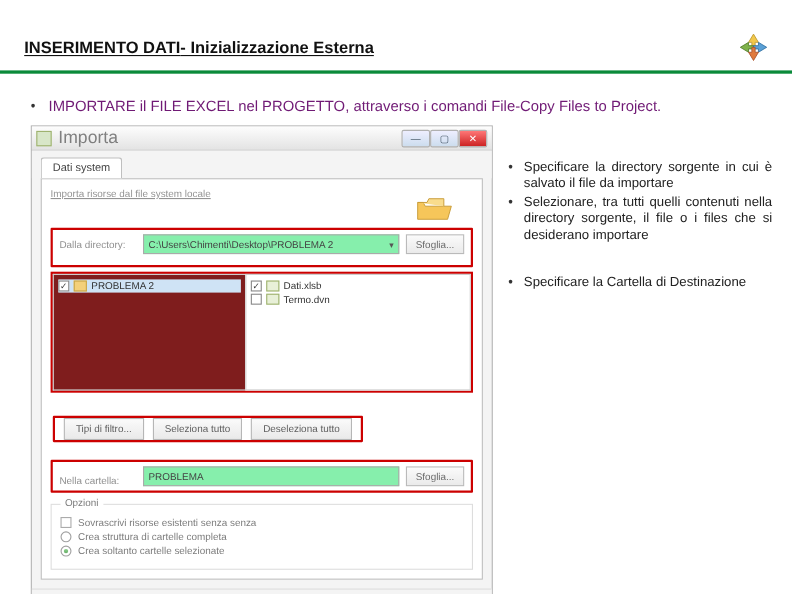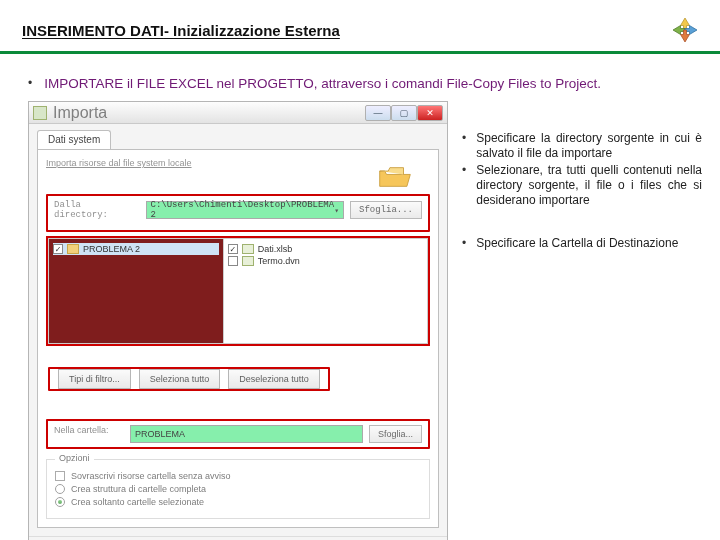--- a/index.html
+++ b/index.html
@@ -1,18 +1,18 @@
 <!DOCTYPE html>
 <html><head>
 <meta charset="utf-8">
 <style>
   * { box-sizing: border-box; margin: 0; padding: 0; }
   body { font-family: "Segoe UI", Tahoma, sans-serif; font-size: 12px; width: 720px; height: 540px; background: #fff; position: relative; }
 
-  .slide-title { font-size: 15px; font-weight: 700; padding: 15px 0 6px 22px; color: #111; border-bottom: 3px solid #0a8a3a; display:flex; align-items:center; justify-content:space-between; }
+  .slide-title { font-size: 15px; font-weight: 700; padding: 28px 0 6px 22px; color: #111; border-bottom: 3px solid #0a8a3a; display:flex; align-items:center; justify-content:space-between; }
   .slide-title .underline { text-decoration: underline; text-underline-offset: 2px; }
   .title-icon { width:30px; height:30px; margin-right:20px; position:relative; }
   .title-icon svg { width:100%; height:100%; }
 
   .main-bullet-row { display:flex; align-items:flex-start; gap:12px; padding: 22px 20px 10px 28px; }
   .bullet { color:#333; font-size:12px; }
   .main-bullet-text { font-size: 13.5px; color:#701a75; }
 
   .content-row { display:flex; align-items:flex-start; gap:10px; padding: 0 0 0 28px; }
 
@@ -29,41 +29,41 @@
   .tabstrip { display:flex; gap:4px; padding:6px 8px 0 8px; background:#f4f4f4; }
   .tab { padding:3px 10px 4px; border:1px solid #bfbfbf; border-bottom:none; border-radius:3px 3px 0 0; background:#fff; font-size:10px; }
   .tabbody { margin:0 8px 8px; background:#fff; border:1px solid #bfbfbf; padding:8px; }
   .blurred { filter: blur(0.6px); opacity:.7;text-decoration:underline; }
   .desc { font-size:9px; color:#666; margin-bottom:8px; }
   .folder-icon { position:absolute; right:18px; top:6px; width:34px; height:26px; }
   .folder-icon svg { width:100%; height:100%; }
   .section-head { position:relative; height:36px; }
 
   .redbox { border:2px solid #c00; padding:4px 6px; border-radius:1px; }
-  .dir-row { display:flex; align-items:center; gap:6px; margin-bottom:6px;font-family:Liberation Mono, monospace; }
+  .dir-row { display:flex; align-items:center; gap:6px; margin-bottom:6px; }
   .dir-label { filter: blur(0.5px); opacity:.6; font-size:9px; min-width:70px; }
   .dir-input { flex:1; height:18px; border:1px solid #aaa; background:#86efac; padding:0 4px; font-size:9px; display:flex; align-items:center; justify-content:space-between; }
   .dir-input .arrow { font-size:8px; color:#555; }
   .browse { height:18px; padding:0 8px; border:1px solid #aaa; background:linear-gradient(#fafafa,#e6e6e6); font-size:9px; display:flex; align-items:center; filter:blur(0.4px); opacity:.8; }
 
   .tree-area { display:flex; gap:0; border:2px solid #c00; margin-top:4px; height:110px; }
   .tree-left { width:46%; border:1px solid #ccc; border-right:none; padding:4px; background:#7f1d1d; }
   .tree-right { flex:1; border:1px solid #ccc; padding:4px; background:#fff; }
   .tree-item { display:flex; align-items:center; gap:4px; font-size:9px; padding:1px 0; color:#333; }
   .chk { width:10px; height:10px; border:1px solid #888; background:#fff; display:inline-flex; align-items:center; justify-content:center; font-size:8px; color:#333; }
   .chk.on::after { content:"✓"; }
   .mini-ic { width:12px; height:10px; background:#f3d07a; border:1px solid #c9a648; }
   .mini-ic.file { background:#e8f0d8; border-color:#9fb26f; }
   .tree-item.sel { background:#cfe3f5; }
 
   .mid-btns { display:flex; gap:8px; margin-top:8px; padding:0 2px; }
   .mid-btns .redbox { display:flex; gap:8px; padding:0 8px;margin-top:13px; }
   .btn { height:20px; padding:0 10px; border:1px solid #aaa; background:linear-gradient(#fafafa,#e6e6e6); font-size:9px; display:flex; align-items:center; filter:blur(0.4px); opacity:.85; }
 
-  .dest-row { display:flex; align-items:flex-start; gap:6px; margin-top:28px; }
+  .dest-row { display:flex; align-items:flex-end; gap:6px; margin-top:16px; }
   .dest-row .dir-input { filter:none; opacity:1; }
 
   .opt-group { margin-top:10px; border:1px solid #d0d0d0; padding:8px; position:relative; filter:blur(0.6px); opacity:.7; }
   .opt-group .legend { position:absolute; top:-7px; left:8px; background:#fff; padding:0 4px; font-size:9px; }
   .radio-row { display:flex; align-items:center; gap:6px; font-size:9px; margin:3px 0; }
   .radio { width:10px; height:10px; border:1px solid #777; border-radius:50%; display:inline-flex; align-items:center; justify-content:center; }
   .radio.on::after { content:""; width:4px; height:4px; border-radius:50%; background:linear-gradient(#5bbf5b,#2a8a2a); }
 
   .dlg-footer { display:flex; justify-content:center; gap:10px; padding:10px 0 12px; background:#f4f4f4; border-top:1px solid #ddd; }
   .dlg-footer .btn { filter:blur(0.4px); opacity:.85; }
@@ -167,21 +167,21 @@
         <div class="dir-input">
           <span>PROBLEMA</span>
         </div>
         <div class="browse">Sfoglia...</div>
       </div>
 
       <div class="opt-group">
         <span class="legend">Opzioni</span>
         <div class="radio-row">
           <span class="chk"></span>
-          <span>Sovrascrivi risorse cartella senza avviso</span>
+          <span>Sovrascrivi risorse esistenti senza senza</span>
         </div>
         <div class="radio-row">
           <span class="radio"></span>
           <span>Crea struttura di cartelle completa</span>
         </div>
         <div class="radio-row">
           <span class="radio on"></span>
           <span>Crea soltanto cartelle selezionate</span>
         </div>
       </div>

